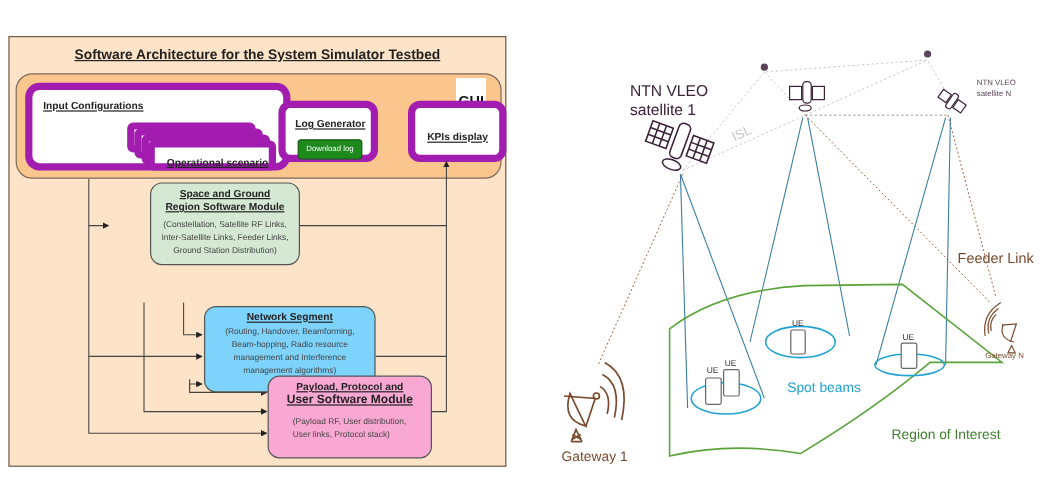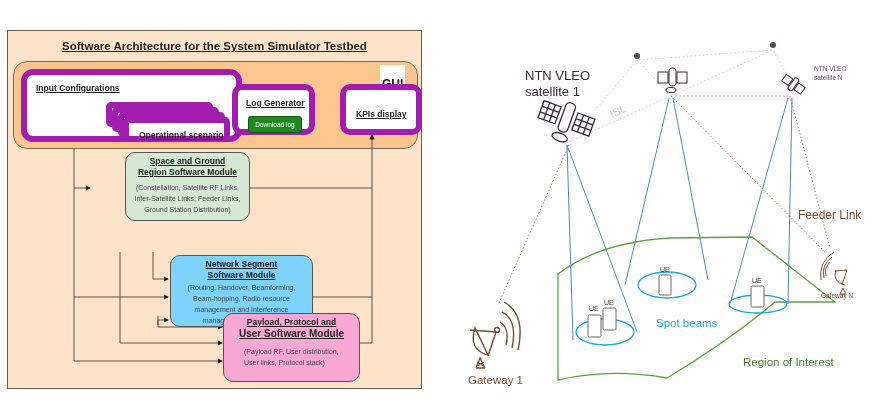--- a/index.html
+++ b/index.html
@@ -69,21 +69,20 @@
   <div class="abs mod ctr" style="left:82px;top:121px;width:125px;height:69px;background:#d5e8d4;margin-left:35px;">
     <div class="u" style="font-size:8.5px;line-height:11px;margin-top:3px;">Space and Ground</div>
     <div class="u" style="font-size:8.5px;line-height:11px;">Region Software Module</div>
     <div class="tiny" style="margin-top:4px;">(Constellation, Satellite RF Links,</div>
     <div class="tiny">Inter-Satellite Links, Feeder Links,</div>
     <div class="tiny">Ground Station Distribution)</div>
   </div>
 
   <div class="abs mod ctr" style="left:162px;top:200px;width:143px;height:72px;background:#7dd3fc;margin-top:24px;">
     <div class="u" style="font-size:8.5px;line-height:11px;margin-top:3px;">Network Segment</div>
-    <div class="u" style="font-size:8.5px;line-height:11px;">Software Module</div>
     <div class="tiny" style="margin-top:1px;">(Routing, Handover, Beamforming,</div>
     <div class="tiny">Beam-hopping, Radio resource</div>
     <div class="tiny">management and Interference</div>
     <div class="tiny">management algorithms)</div>
   </div>
 
   <div class="abs mod" style="left:215px;top:282px;width:137px;height:69px;background:#f9a8d4;">
     <div class="u ctr" style="font-size:8.5px;line-height:11px;margin-top:3px;">Payload, Protocol and</div>
     <div class="u ctr" style="font-size:10px;line-height:11px;">User Software Module</div>
     <div class="tiny" style="margin-top:7px;margin-left:20px;">(Payload RF, User distribution,</div>

